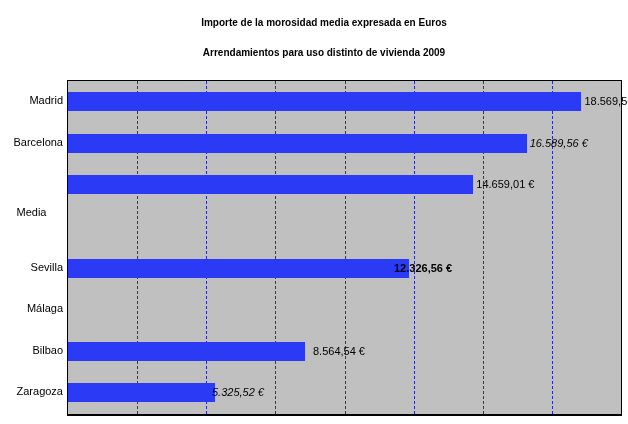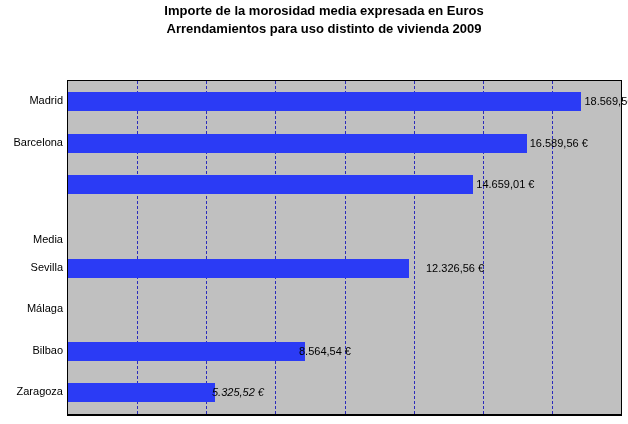--- a/index.html
+++ b/index.html
@@ -23,25 +23,26 @@
   .title-block {
     position: absolute;
     left: 0;
     top: 2px;
     width: 628px;
     text-align: center;
     padding-left: 20px;
     box-sizing: border-box;
   }
   .title-line {
-    font-size: 13px;
+    font-size: 10px;
     font-weight: bold;
     color: #000000;
     line-height: 18px;
     white-space: nowrap;
+    margin-top: 12px;
   }
   
   .plot-frame {
     position: absolute;
     left: 67px;
     top: 80px;
     width: 555px;
     height: 335px;
     background: #c0c0c0;
     border: 1px solid #000000;
@@ -127,21 +128,21 @@
 <div id="chart-root">
 
   <div class="title-block">
     <div class="title-line">Importe de la morosidad media expresada en Euros</div>
     <div class="title-line">Arrendamientos para uso distinto de vivienda 2009</div>
   </div>
 
   <div class="ylabels">
       <div class="ylabel" style="top: 0px; height: 41.625px; line-height: 41.625px;">Madrid</div>
       <div class="ylabel" style="top: 41.625px; height: 41.625px; line-height: 41.625px;">Barcelona</div>
-      <div class="ylabel" style="top: 139px; height: 41.625px; line-height: 41.625px;">Media</div>
+      <div class="ylabel" style="top: 112px; height: 41.625px; line-height: 41.625px; text-align: center;">Media</div>
       <div class="ylabel" style="top: 166.5px; height: 41.625px; line-height: 41.625px; text-align: right;">Sevilla</div>
       <div class="ylabel" style="top: 208.125px; height: 41.625px; line-height: 41.625px;">Málaga</div>
       <div class="ylabel" style="top: 249.75px; height: 41.625px; line-height: 41.625px;">Bilbao</div>
       <div class="ylabel" style="top: 291.375px; height: 41.625px; line-height: 41.625px;">Zaragoza</div>
     </div>
 
   <div class="plot-frame">
     <div class="gridlines">
         <div class="gridline" style="left: 69.125px; border-left-color: rgb(43, 43, 187);"></div>
         <div class="gridline" style="left: 138.25px; border-left-color: rgb(43, 43, 187);"></div>
@@ -149,35 +150,35 @@
         <div class="gridline" style="left: 276.5px; border-left-color: rgb(43, 43, 187);"></div>
         <div class="gridline" style="left: 345.625px; border-left-color: rgb(43, 43, 187);"></div>
         <div class="gridline" style="left: 414.75px; border-left-color: rgb(43, 43, 187);"></div>
         <div class="gridline" style="left: 483.875px; border-left-color: rgb(43, 43, 187);"></div>
       </div>
     <div class="rows">
         <div class="row" style="top: 0px; height: 41.625px;">
           <div class="bar" style="width: 513.448px; background: rgb(43, 59, 245);"></div>
           <div class="bar-label" style="left: 516.448px;">18.569,56 €</div>
         </div>
-        <div class="row" style="top: 41.625px; height: 41.625px;">
+        <div class="row" style="top: 41.625px; height: 41.625px; font-style: italic;">
           <div class="bar" style="width: 458.701px; background: rgb(43, 59, 245);"></div>
           <div class="bar-label" style="left: 461.701px;">16.589,56 €</div>
         </div>
         <div class="row" style="top: 83.25px; height: 41.625px;">
           <div class="bar" style="width: 405.322px; background: rgb(43, 59, 245);"></div>
           <div class="bar-label" style="left: 408.322px;">14.659,01 €</div>
         </div>
         <div class="row" style="top: 166.5px; height: 41.625px;">
           <div class="bar" style="width: 340.829px; background: rgb(43, 59, 245);"></div>
-          <div class="bar-label" style="left: 358px;">12.326,56 €</div>
+          <div class="bar-label" style="left: 326px; font-weight: bold;">12.326,56 €</div>
         </div>
         <div class="row" style="top: 249.75px; height: 41.625px;">
           <div class="bar" style="width: 236.81px; background: rgb(43, 59, 245);"></div>
-          <div class="bar-label" style="left: 231px; text-align: right;">8.564,54 €</div>
+          <div class="bar-label" style="left: 245px; text-align: right;">8.564,54 €</div>
         </div>
         <div class="row" style="top: 291.375px; height: 41.625px;">
           <div class="bar" style="width: 147.251px; background: rgb(43, 59, 245);"></div>
           <div class="bar-label" style="left: 144px; font-style: italic;">5.325,52 €</div>
         </div>
       </div>
   </div>
 
   <div class="axis-bottom"></div>
 

